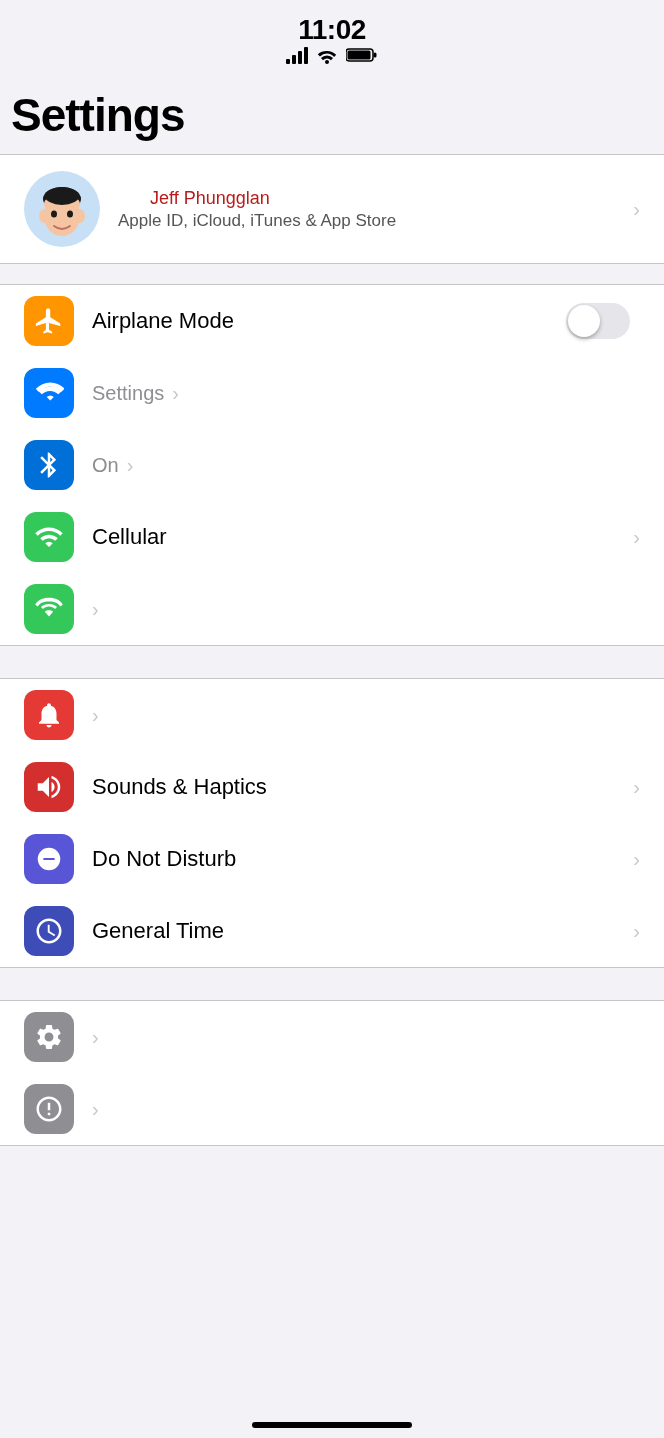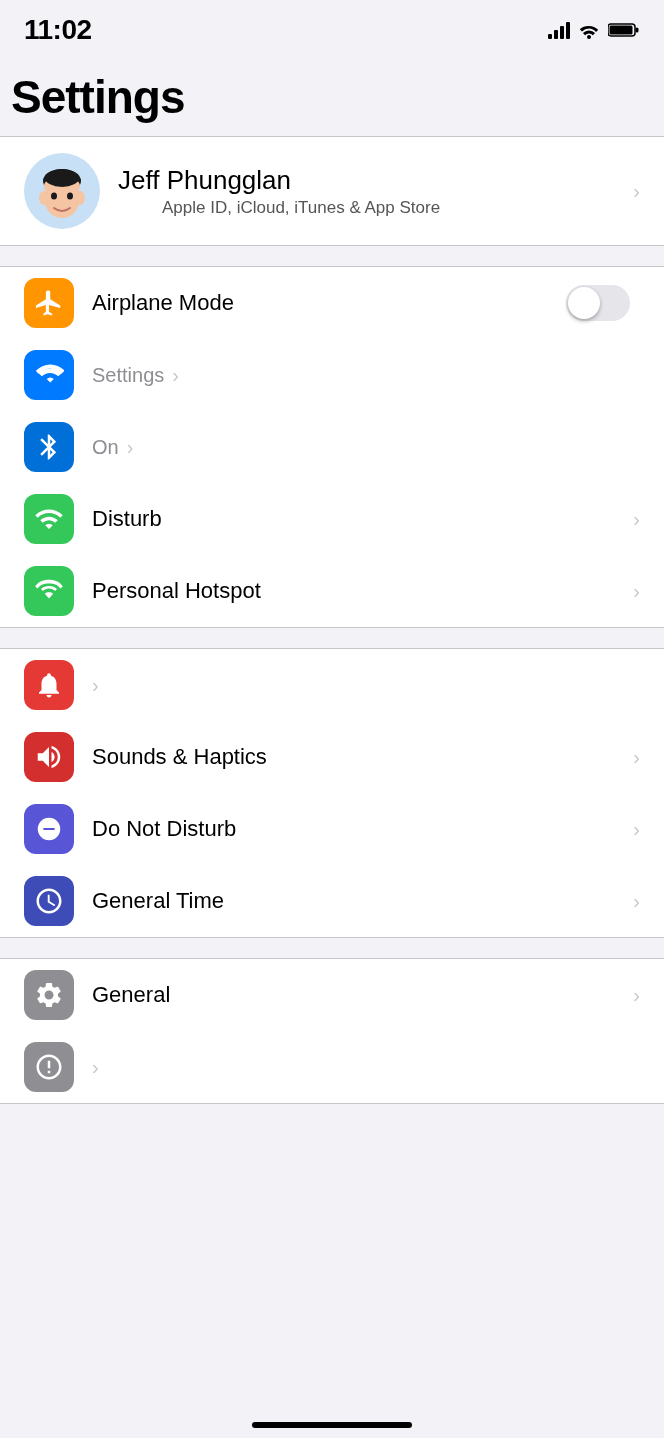--- a/index.html
+++ b/index.html
@@ -13,20 +13,21 @@
       overflow-x: hidden;
     }
 
     
     .status-bar {
       display: flex;
       justify-content: space-between;
       align-items: center;
       padding: 14px 24px 8px 24px;
       background: #f2f2f7;
+      flex-direction: column;
     }
     .status-time {
       font-size: 28px;
       font-weight: 600;
       letter-spacing: -0.5px;
     }
     .status-icons {
       display: flex;
       align-items: center;
       gap: 8px;
@@ -48,21 +49,21 @@
       padding: 16px 24px 12px 11px;
       background: #f2f2f7;
     }
     .page-title h1 {
       font-size: 46px;
       font-weight: 700;
       letter-spacing: -1px;
     }
     .section-group {
       background: #fff;
-      margin: 0 0 20px 0;
+      margin: 0 0 32px 0;
       border-top: 0.5px solid #c6c6c8;
       border-bottom: 0.5px solid #c6c6c8;
     }
 
     
     .profile-row {
       display: flex;
       align-items: center;
       padding: 16px 24px;
       background: #fff;
@@ -79,29 +80,29 @@
       display: flex;
       align-items: center;
       justify-content: center;
       margin-right: 18px;
       flex-shrink: 0;
       overflow: hidden;
       font-size: 44px;
     }
     .profile-text { flex: 1; }
     .profile-name {
-      font-size: 26px;
+      font-size: 18px;
       font-weight: 400;
-      color: #000000;
+      color: #b91c1c;
+      margin-left: 32px;
     }
     .profile-sub {
       font-size: 17px;
       color: #555;
       margin-top: 2px;
-      margin-left: 44px;
     }
 
     
     .settings-row {
       display: flex;
       align-items: center;
       padding: 0 24px;
       min-height: 72px;
       background: #fff;
       cursor: pointer;
@@ -284,31 +285,30 @@
     <span class="row-value">On</span>
     <span class="chevron">›</span>
   </div>
 
   <div class="settings-row">
     <div class="row-icon bg-green">
       <svg class="icon-svg" viewBox="0 0 24 24">
           <path d="M1 9l2 2c4.97-4.97 13.03-4.97 18 0l2-2C16.93 2.93 7.08 2.93 1 9zm8 8l3 3 3-3a4.237 4.237 0 00-6 0zm-4-4l2 2a7.074 7.074 0 0110 0l2-2C15.14 9.14 8.87 9.14 5 13z"></path>
         </svg>
     </div>
-    <span class="row-label">Disturb</span>
+    <span class="row-label">Cellular</span>
     <span class="chevron">›</span>
   </div>
 
   <div class="settings-row">
     <div class="row-icon bg-green">
       <svg class="icon-svg" viewBox="0 0 24 24">
           <path d="M12 3C7 3 2.73 5.11 1 8.5L3 10c1.24-2.46 4.52-4 9-4s7.76 1.54 9 4l2-1.5C21.27 5.11 17 3 12 3zm0 5c-2.61 0-4.96.92-6.41 2.35L7.17 12C8.28 10.77 10.04 10 12 10s3.72.77 4.83 2L18.41 10.35C16.96 8.92 14.61 8 12 8zm0 5c-1.3 0-2.47.42-3.32 1.1L12 18l3.32-3.9C14.47 13.42 13.3 13 12 13z"></path>
         </svg>
     </div>
-    <span class="row-label">Personal Hotspot</span>
     <span class="chevron">›</span>
   </div>
 
 </div>
 
 <div class="section-group">
 
   <div class="settings-row">
     <div class="row-icon bg-red">
       <svg class="icon-svg" viewBox="0 0 24 24">
@@ -351,21 +351,20 @@
 </div>
 
 <div class="section-group">
 
   <div class="settings-row">
     <div class="row-icon bg-gray">
       <svg class="icon-svg" viewBox="0 0 24 24">
           <path d="M19.14 12.94c.04-.3.06-.61.06-.94 0-.32-.02-.64-.07-.94l2.03-1.58c.18-.14.23-.41.12-.61l-1.92-3.32c-.12-.22-.37-.29-.59-.22l-2.39.96c-.5-.38-1.03-.7-1.62-.94l-.36-2.54c-.04-.24-.24-.41-.48-.41h-3.84c-.24 0-.43.17-.47.41l-.36 2.54c-.59.24-1.13.57-1.62.94l-2.39-.96c-.22-.08-.47 0-.59.22L2.74 8.87c-.12.21-.08.47.12.61l2.03 1.58c-.05.3-.09.63-.09.94s.02.64.07.94l-2.03 1.58c-.18.14-.23.41-.12.61l1.92 3.32c.12.22.37.29.59.22l2.39-.96c.5.38 1.03.7 1.62.94l.36 2.54c.05.24.24.41.48.41h3.84c.24 0 .44-.17.47-.41l.36-2.54c.59-.24 1.13-.56 1.62-.94l2.39.96c.22.08.47 0 .59-.22l1.92-3.32c.12-.22.07-.47-.12-.61l-2.01-1.58zM12 15.6c-1.98 0-3.6-1.62-3.6-3.6s1.62-3.6 3.6-3.6 3.6 1.62 3.6 3.6-1.62 3.6-3.6 3.6z"></path>
         </svg>
     </div>
-    <span class="row-label">General</span>
     <span class="chevron">›</span>
   </div>
 
   <div class="settings-row">
     <div class="row-icon bg-gray">
       <svg class="icon-svg" viewBox="0 0 24 24">
           <path d="M12 2C6.48 2 2 6.48 2 12s4.48 10 10 10 10-4.48 10-10S17.52 2 12 2zm0 18c-4.42 0-8-3.58-8-8s3.58-8 8-8 8 3.58 8 8-3.58 8-8 8zm-1-13h2v6h-2zm0 8h2v2h-2z"></path>
         </svg>
     </div>
     <span class="chevron">›</span>

